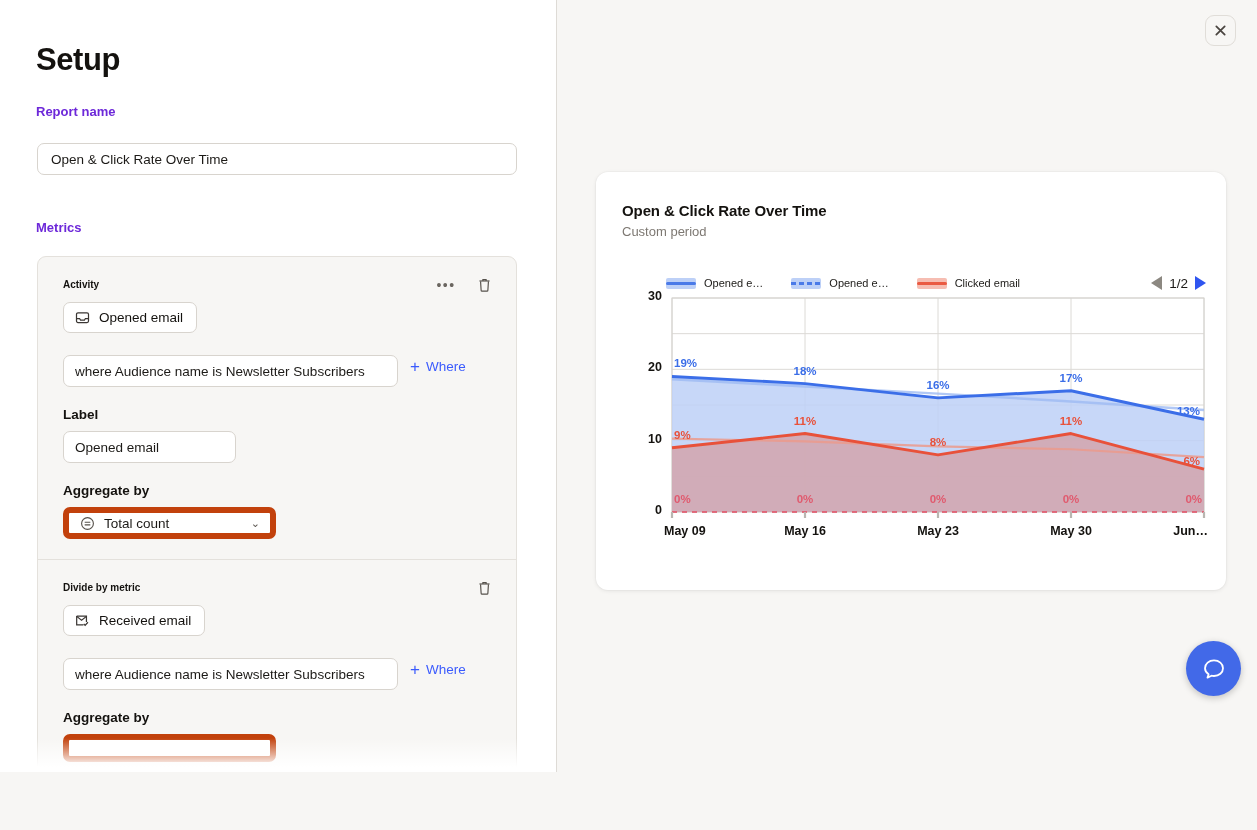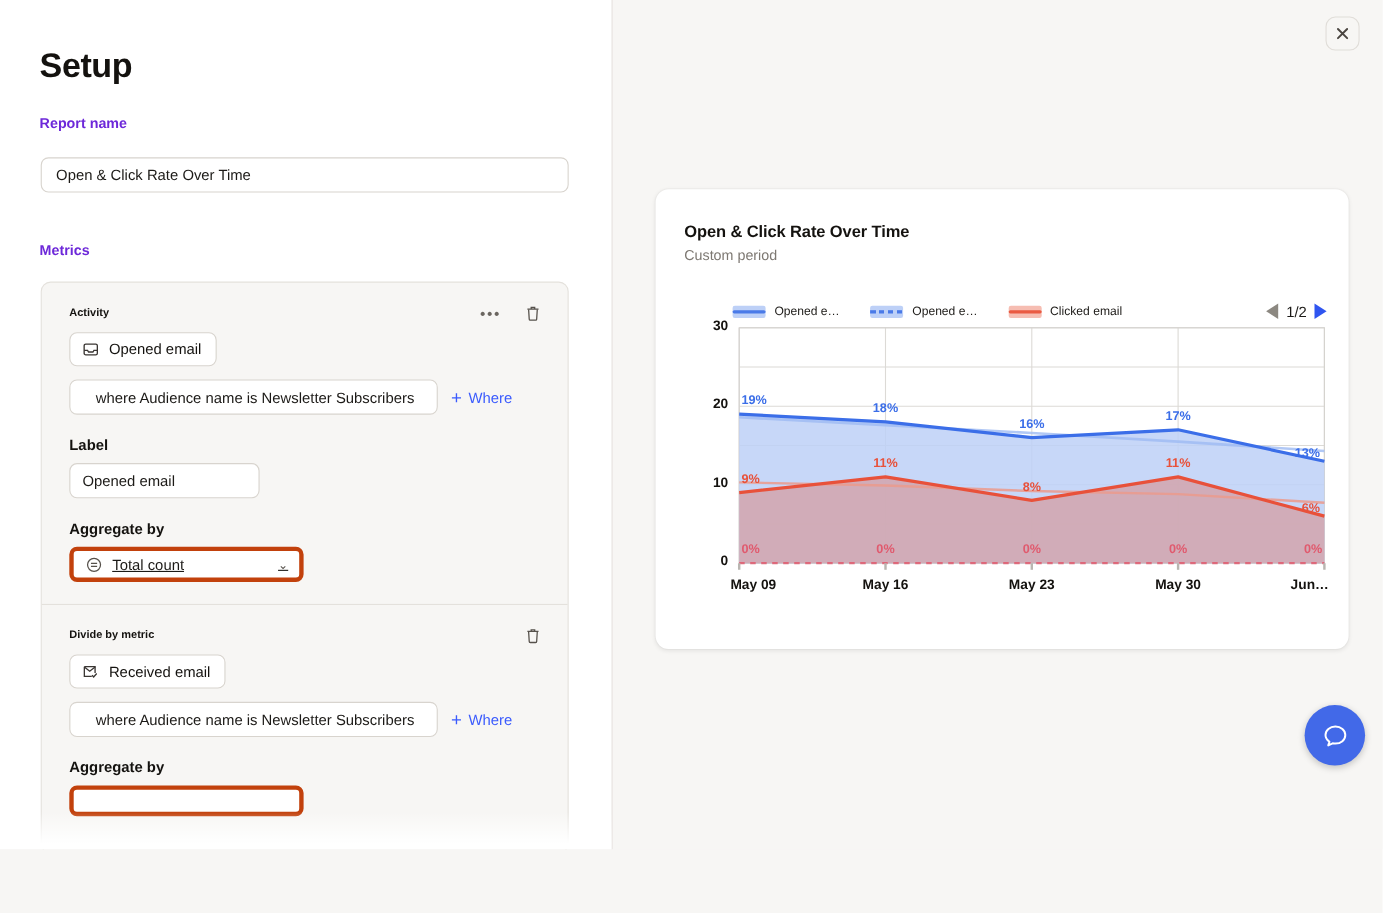--- a/index.html
+++ b/index.html
@@ -93,23 +93,23 @@
     margin-top: 12px;
   }
   .where-input {
     position: relative;
     width: 335px; height: 32px;
     border: 1px solid #d8d4ce;
     border-radius: 7px;
     background: #fff;
     font-size: 13.5px;
     color: #1c1a17;
-    padding: 0 23px;
+    padding: 0 11px;
     overflow: hidden; white-space: nowrap;
-    display: flex; align-items: center;
+    display: flex; align-items: center; margin-top: 10px;
   }
   .where-add {
     display: inline-flex; align-items: center; gap: 6px;
     color: #3b5bfd; font-size: 13.5px; cursor: pointer;
     font-weight: 400;
   }
   .plus-ico { font-size: 17px; line-height: 1; font-weight: 300; }
 
   .sub-label {
     font-size: 13.5px; font-weight: bold; color: #14120f;
@@ -117,26 +117,25 @@
   }
   .small-input {
     width: 173px; height: 32px;
     border: 1px solid #d8d4ce; border-radius: 7px;
     background: #fff; font-size: 13.5px; color: #1c1a17;
     padding: 0 11px;
     display: flex; align-items: center;
   }
   .select-box {
     width: 213px; height: 32px;
-    border: 4px solid #c2410c; border-radius: 7px;
+    border: 6px solid #c2410c; border-radius: 7px;
     background: #fff; font-size: 13.5px; color: #1c1a17;
     padding: 0 10px 0 11px;
     display: flex; align-items: center; gap: 9px;
     cursor: pointer;
-    text-decoration: underline;
   }
   .select-box .chev { margin-left: auto; color: #5b5650; font-size: 11px; }
 
   
   .panel-fade {
     position: absolute; left: 0; bottom: 0; width: 556px; height: 34px;
     background: linear-gradient(to bottom, rgba(255,255,255,0), #ffffff 85%);
     pointer-events: none;
   }
 

